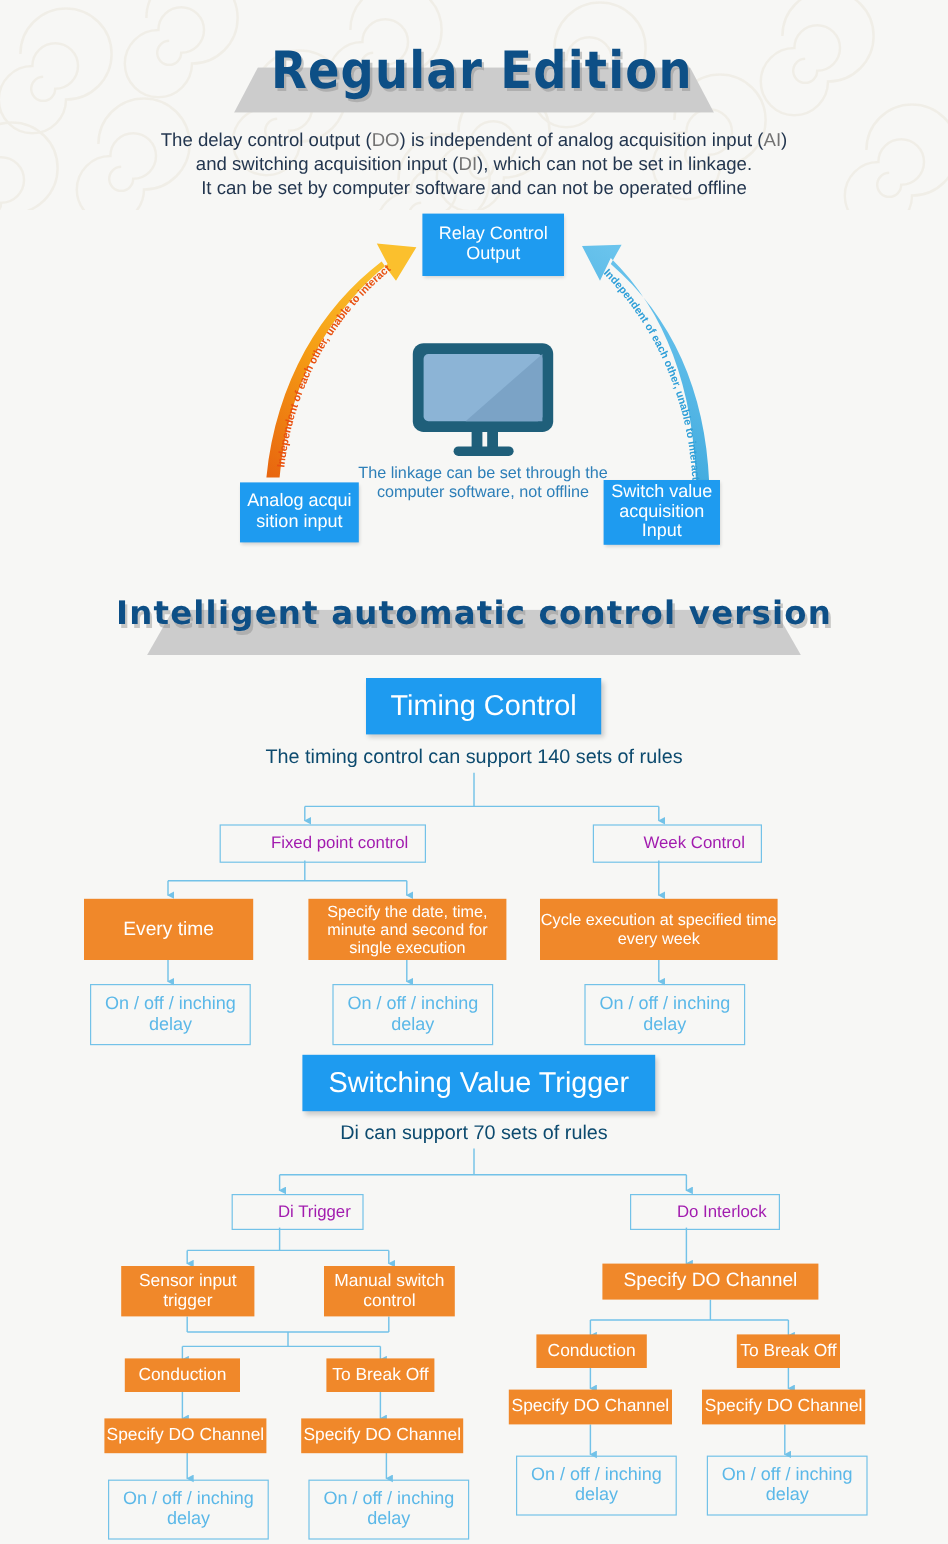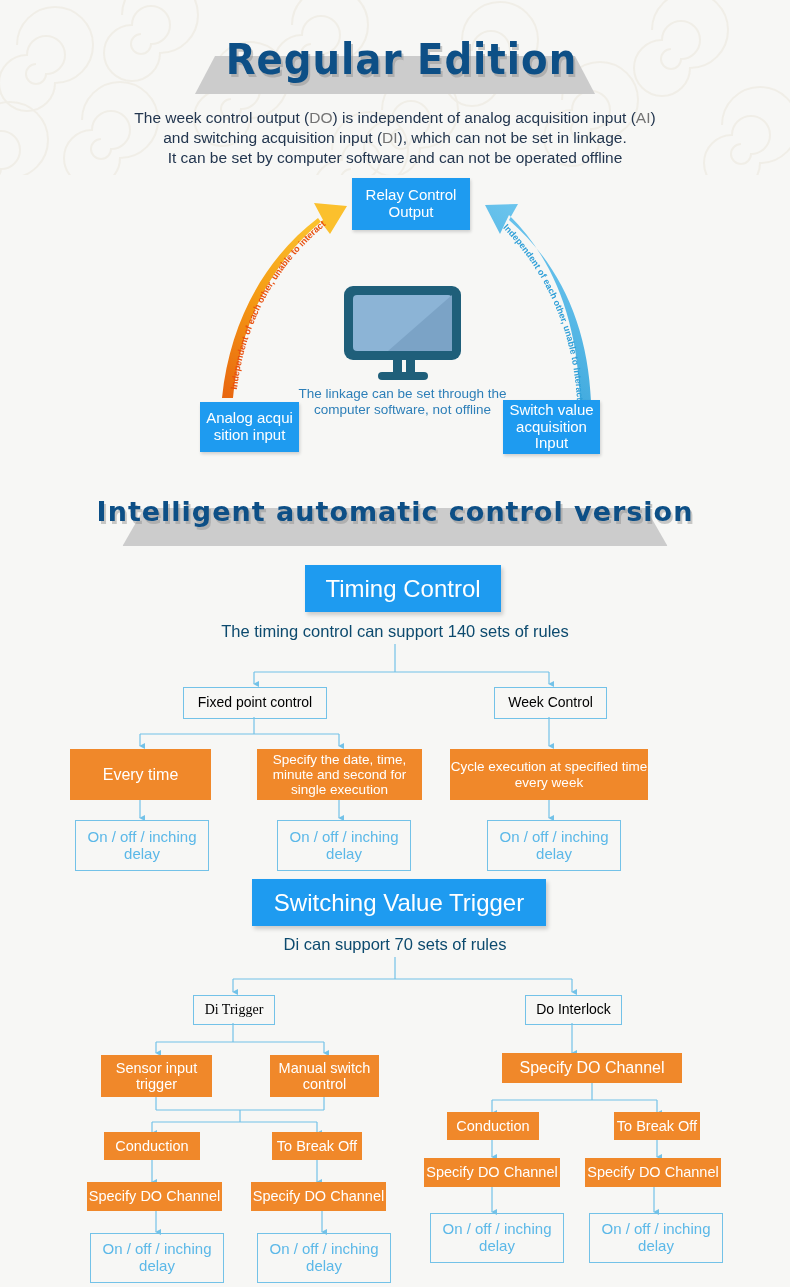--- a/index.html
+++ b/index.html
@@ -86,24 +86,24 @@
   }
   #timing-note{top:622px;}
   #switch-note{top:935px;}
 
   .o-box{
     position:absolute;background:#f0882a;color:#fff;
     display:flex;align-items:center;justify-content:center;text-align:center;
     font-size:14.5px;line-height:1.12;
   }
   .t-box{
-    position:absolute;background:transparent;color:#000000;
+    position:absolute;background:transparent;color:#a21caf;
     border:1px solid #73c2e8;
     display:flex;align-items:center;justify-content:center;text-align:left;
-    font-size:14.5px;line-height:1.1;
+    font-size:14.5px;line-height:1.1;padding-left:28px;
   }
   .t-box.small{font-size:14px;}
   .d-box{
     position:absolute;background:transparent;color:#5bb8e8;
     border:1px solid #73c2e8;
     display:flex;align-items:center;justify-content:center;text-align:center;
     font-size:15px;line-height:1.12;
   }
 
   #connectors{position:absolute;left:0;top:0;pointer-events:none;}
@@ -135,21 +135,21 @@
     </g>
   </svg>
 
   <div class="banner" id="banner1">
     <div class="trap"></div>
     <div class="title">Regular  Edition</div>
   </div>
 
   <div id="intro">
     <div>
-      <span>The week control output (</span><span class="hl">DO</span><span>) is independent of analog acquisition input (</span><span class="hl">AI</span><span>)</span>
+      <span>The delay control output (</span><span class="hl">DO</span><span>) is independent of analog acquisition input (</span><span class="hl">AI</span><span>)</span>
     </div>
     <div>
       <span>and switching acquisition input (</span><span class="hl">DI</span><span>), which can not be set in linkage.</span>
     </div>
     <div>It can be set by computer software and can not be operated offline</div>
   </div>
 
   <svg style="position:absolute;left:0;top:160px;" width="790" height="310">
     <defs>
       <linearGradient id="gOrange" x1="0" y1="1" x2="0.45" y2="0">
@@ -276,21 +276,21 @@
   <div class="o-box" style="left:257px;top:749px;width:165px;height:51px;font-size:13.5px;">Specify the date, time, minute and second for single execution</div>
   <div class="o-box" style="left:450px;top:749px;width:198px;height:51px;font-size:13.5px;">Cycle execution at specified time every week</div>
 
   <div class="d-box" style="left:75px;top:820px;width:132px;height:49px;">On / off / inching delay</div>
   <div class="d-box" style="left:277px;top:820px;width:132px;height:49px;">On / off / inching delay</div>
   <div class="d-box" style="left:487px;top:820px;width:132px;height:49px;">On / off / inching delay</div>
 
   <div class="hdr-box" id="switch-hdr">Switching Value Trigger</div>
   <div class="sub-note" id="switch-note">Di can support 70 sets of rules</div>
 
-  <div class="t-box small" style="left:193px;top:995px;width:80px;height:28px;font-family:Liberation Serif, serif;">Di Trigger</div>
+  <div class="t-box small" style="left:193px;top:995px;width:80px;height:28px;">Di Trigger</div>
   <div class="t-box small" style="left:525px;top:995px;width:95px;height:28px;">Do Interlock</div>
 
   <div class="o-box" style="left:101px;top:1055px;width:111px;height:42px;">Sensor input trigger</div>
   <div class="o-box" style="left:270px;top:1055px;width:109px;height:42px;">Manual switch control</div>
 
   <div class="o-box" style="left:104px;top:1132px;width:96px;height:28px;">Conduction</div>
   <div class="o-box" style="left:272px;top:1132px;width:90px;height:28px;">To Break Off</div>
 
   <div class="o-box" style="left:87px;top:1182px;width:135px;height:29px;">Specify DO Channel</div>
   <div class="o-box" style="left:251px;top:1182px;width:135px;height:29px;">Specify DO Channel</div>

